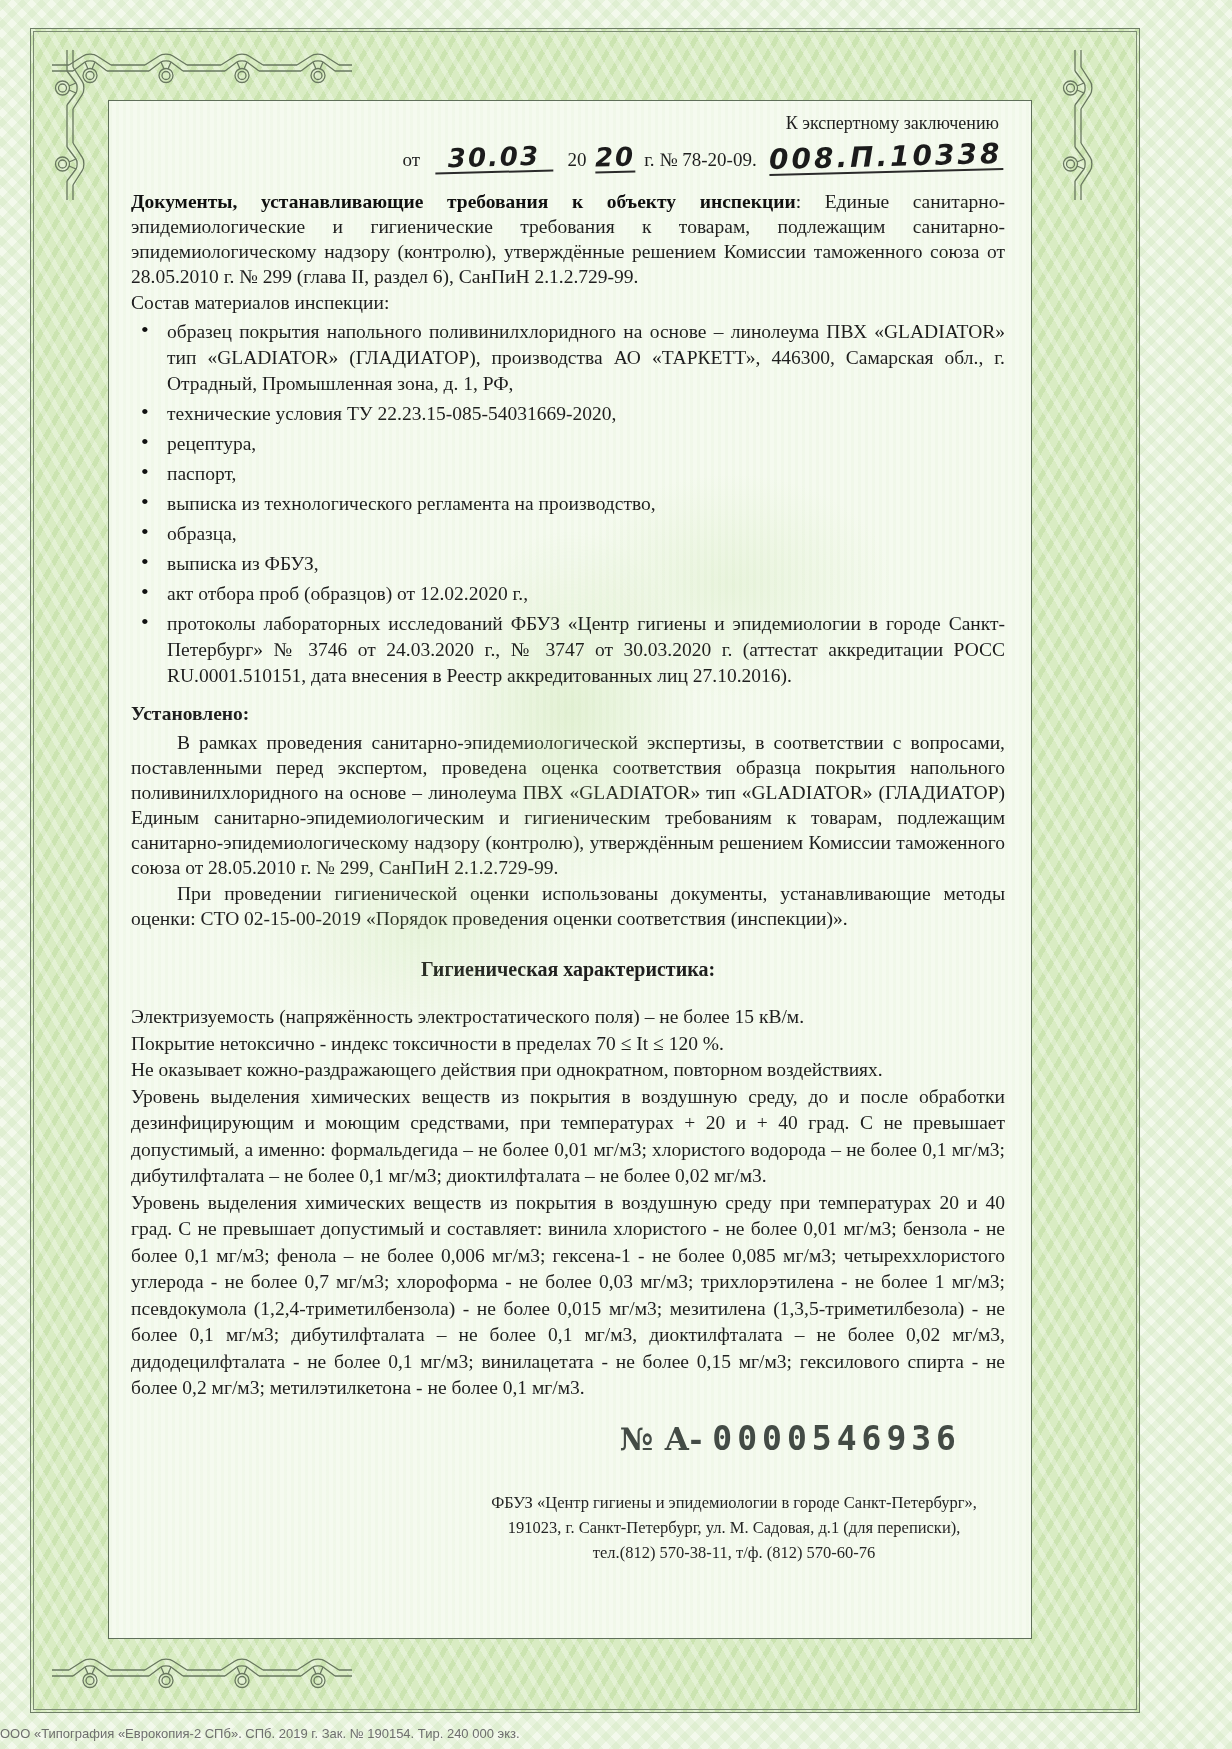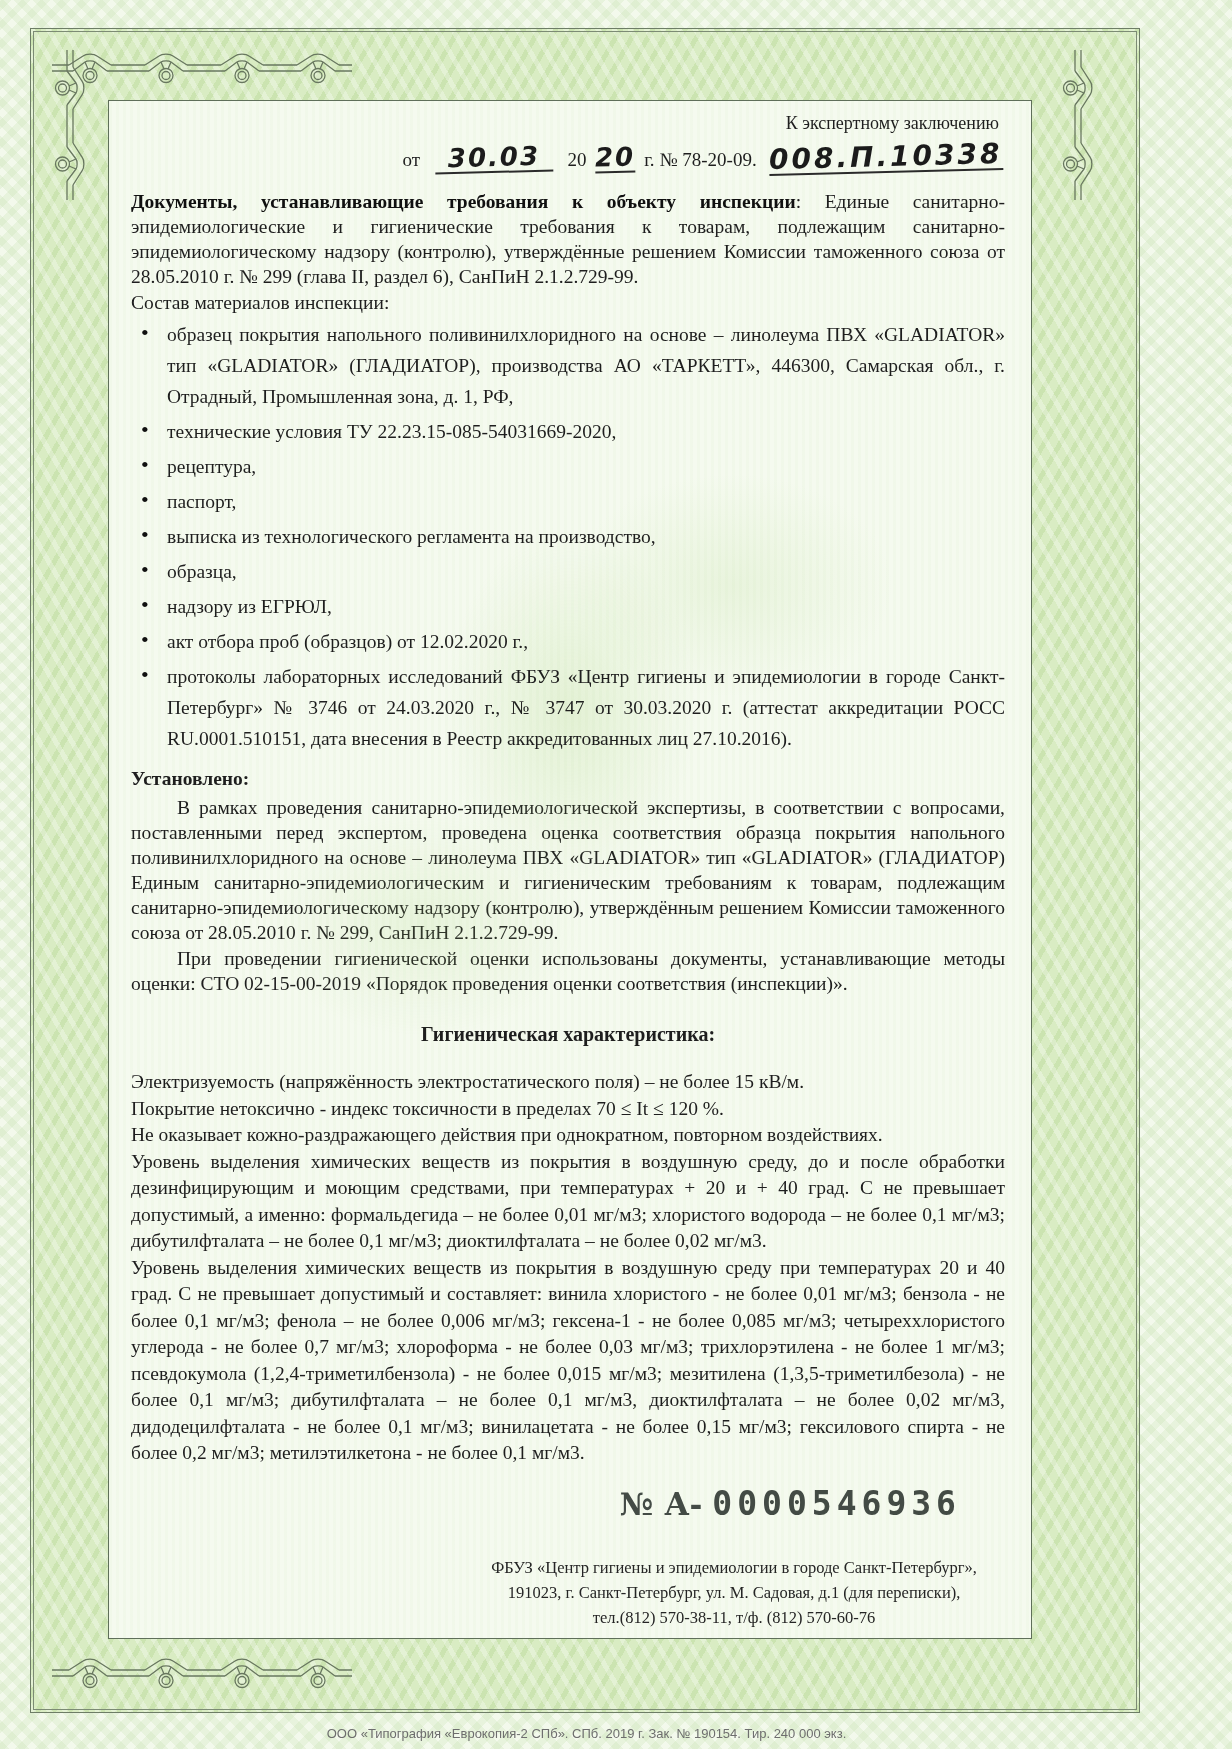--- a/index.html
+++ b/index.html
@@ -56,21 +56,21 @@
   .blank-date{min-width:118px;margin:0 10px;}
   .blank-year{min-width:34px;margin:0 4px;}
   .blank-number{min-width:225px;margin-left:8px;font-size:28px;letter-spacing:3px;}
   p{margin:0;text-align:justify;}
   .para-requirements{margin-top:16px;}
   b{color:#101010;}
   .mat-heading{font-weight:normal;margin-top:1px;text-align:left;}
   ul.materials{list-style:none;margin:4px 0 0 0;padding:0;}
   ul.materials li{
     position:relative;padding-left:36px;margin-bottom:4px;
-    text-align:justify;line-height:31px;
+    text-align:justify;line-height:26px;
   }
   ul.materials li::before{
     content:"\2022";position:absolute;left:10px;top:-2px;font-size:22px;color:#111;
   }
   .established-heading{font-weight:bold;margin-top:12px;text-align:left;}
   .indent{text-indent:46px;}
   .para-est1{margin-top:4px;}
   .para-est2{margin-top:1px;}
   .hyg-heading{margin-top:26px;text-align:center;font-weight:bold;font-size:20px;}
   .hyg-block{margin-top:22px;}
@@ -80,22 +80,22 @@
     color:#434b45;
   }
   .serial .prefix{font-weight:bold;font-size:31px;font-family:"DejaVu Serif", serif;}
   .serial .digits{
     font-family:"DejaVu Sans Mono", monospace;font-weight:bold;font-size:33px;
     letter-spacing:5px;margin-left:10px;
   }
   .issuer{margin-top:34px;margin-left:auto;width:62%;text-align:center;
     font-size:16.5px;line-height:25px;color:#252525;}
   .print-info{
-    position:absolute;left:0;right:70px;bottom:8px;text-align:center;
-    font-family:"Liberation Sans", sans-serif;font-size:13px;color:#6e6e6e;padding-left:11px;
+    position:absolute;left:0;right:70px;bottom:8px;text-align:left;
+    font-family:"Liberation Sans", sans-serif;font-size:13px;color:#6e6e6e;
   }
 </style>
 </head>
 <body>
 
 <div class="page">
 
   <div class="band">
     <div class="band-inner-line"></div>
   </div>
@@ -159,21 +159,21 @@
 
     <p class="mat-heading">Состав материалов инспекции:</p>
 
     <ul class="materials">
       <li>образец покрытия напольного поливинилхлоридного на основе – линолеума ПВХ «GLADIATOR» тип «GLADIATOR» (ГЛАДИАТОР), производства АО «ТАРКЕТТ», 446300, Самарская обл., г. Отрадный, Промышленная зона, д. 1, РФ,</li>
       <li>технические условия ТУ 22.23.15-085-54031669-2020,</li>
       <li>рецептура,</li>
       <li>паспорт,</li>
       <li>выписка из технологического регламента на производство,</li>
       <li>образца,</li>
-      <li>надзору из ЕГРЮЛ,</li>
+      <li>выписка из ФБУЗ,</li>
       <li>акт отбора проб (образцов) от 12.02.2020 г.,</li>
       <li>протоколы лабораторных исследований ФБУЗ «Центр гигиены и эпидемиологии в городе Санкт-Петербург» № 3746 от 24.03.2020 г.,  № 3747 от 30.03.2020 г.  (аттестат аккредитации РОСС RU.0001.510151, дата внесения в Реестр аккредитованных лиц 27.10.2016).</li>
     </ul>
 
     <p class="established-heading">Установлено:</p>
     <p class="indent para-est1">В рамках проведения санитарно-эпидемиологической экспертизы, в соответствии с вопросами, поставленными перед экспертом, проведена оценка соответствия образца покрытия напольного поливинилхлоридного на основе – линолеума ПВХ «GLADIATOR» тип «GLADIATOR» (ГЛАДИАТОР) Единым санитарно-эпидемиологическим и гигиеническим требованиям к товарам, подлежащим санитарно-эпидемиологическому  надзору (контролю), утверждённым решением Комиссии таможенного союза от 28.05.2010 г. № 299, СанПиН 2.1.2.729-99.</p>
     <p class="indent para-est2">При проведении гигиенической оценки использованы документы, устанавливающие методы оценки: СТО 02-15-00-2019 «Порядок проведения оценки соответствия (инспекции)».</p>
 
     <p class="hyg-heading">Гигиеническая характеристика:</p>
 

